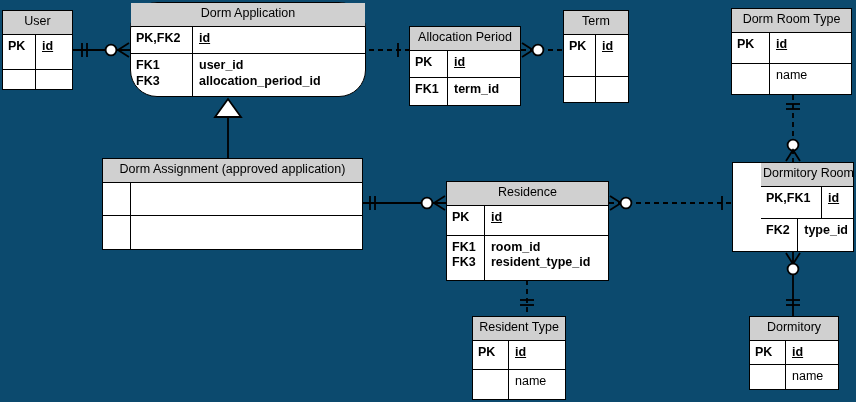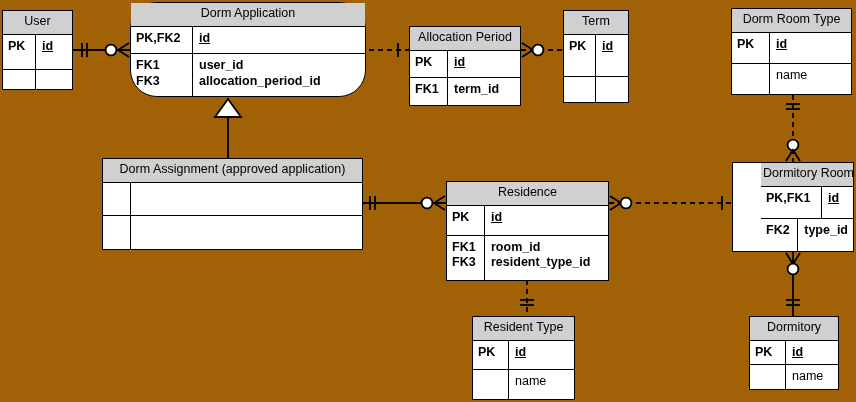--- a/index.html
+++ b/index.html
@@ -4,21 +4,21 @@
 <style>
   html, body {
     margin: 0;
     padding: 0;
     background: #ffffff;
   }
   #canvas {
     position: relative;
     width: 856px;
     height: 402px;
-    background: #a16207;
+    background: #0c4a6e;
     font-family: "Liberation Sans", sans-serif;
     overflow: hidden;
   }
   .entity {
     position: absolute;
     box-sizing: border-box;
     border: 1.6px solid #000000;
     background: #ffffff;
     display: flex;
     flex-direction: column;
@@ -253,21 +253,21 @@
     <div class="attr-row">
       <div class="attr-key" style="width:61px">PK,FK1</div>
       <div class="attr-val pk">id</div>
     </div>
     <div class="attr-row">
       <div class="attr-key" style="width:61px">FK2</div>
       <div class="attr-val bold">type_id</div>
     </div>
   </div>
 
-  <div class="entity" style="left:472px; top:316px; width:103px; height:84px;">
+  <div class="entity" style="left:472px; top:316px; width:94px; height:84px;">
     <div class="entity-title">Resident Type</div>
     <div class="attr-row">
       <div class="attr-key" style="width:36px">PK</div>
       <div class="attr-val pk">id</div>
     </div>
     <div class="attr-row">
       <div class="attr-key" style="width:36px"></div>
       <div class="attr-val">name</div>
     </div>
   </div>

